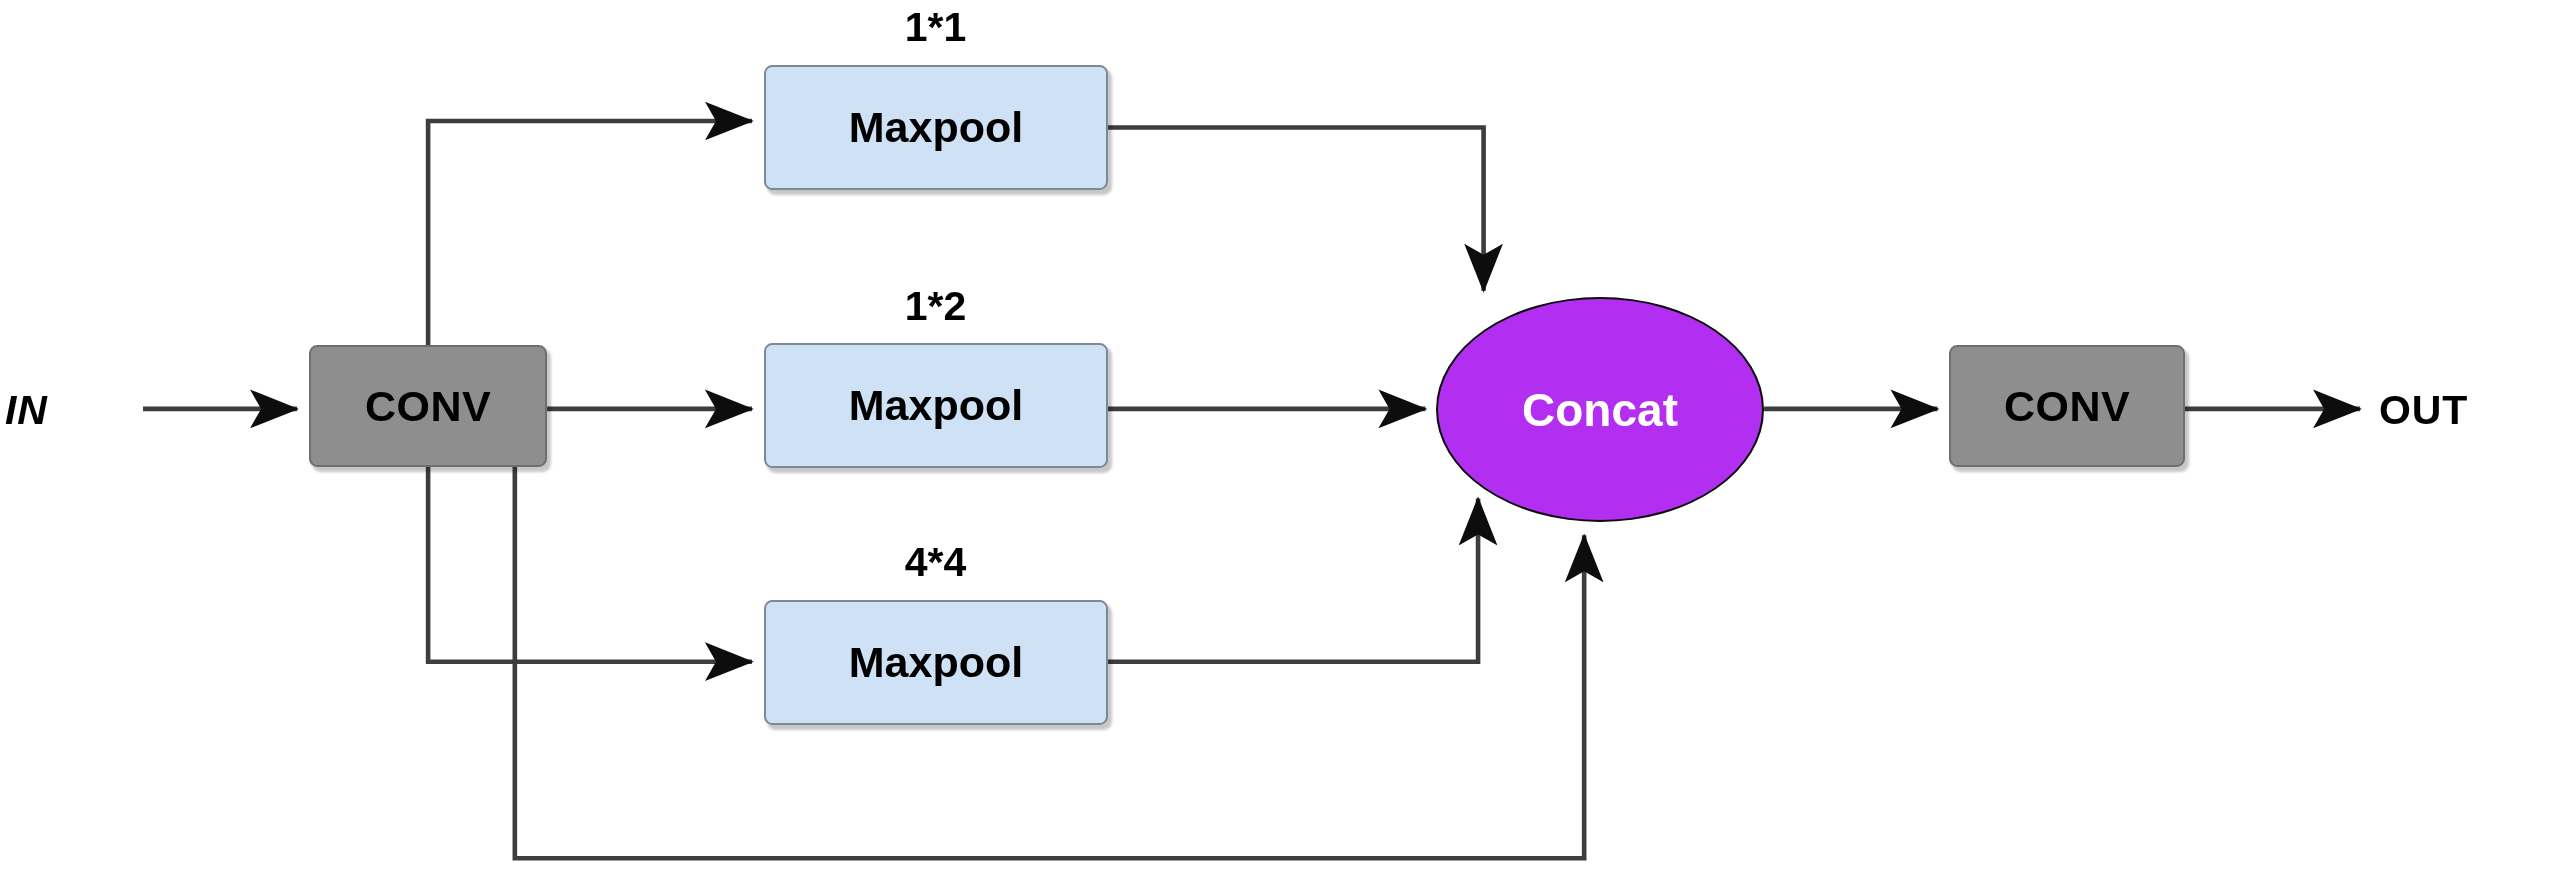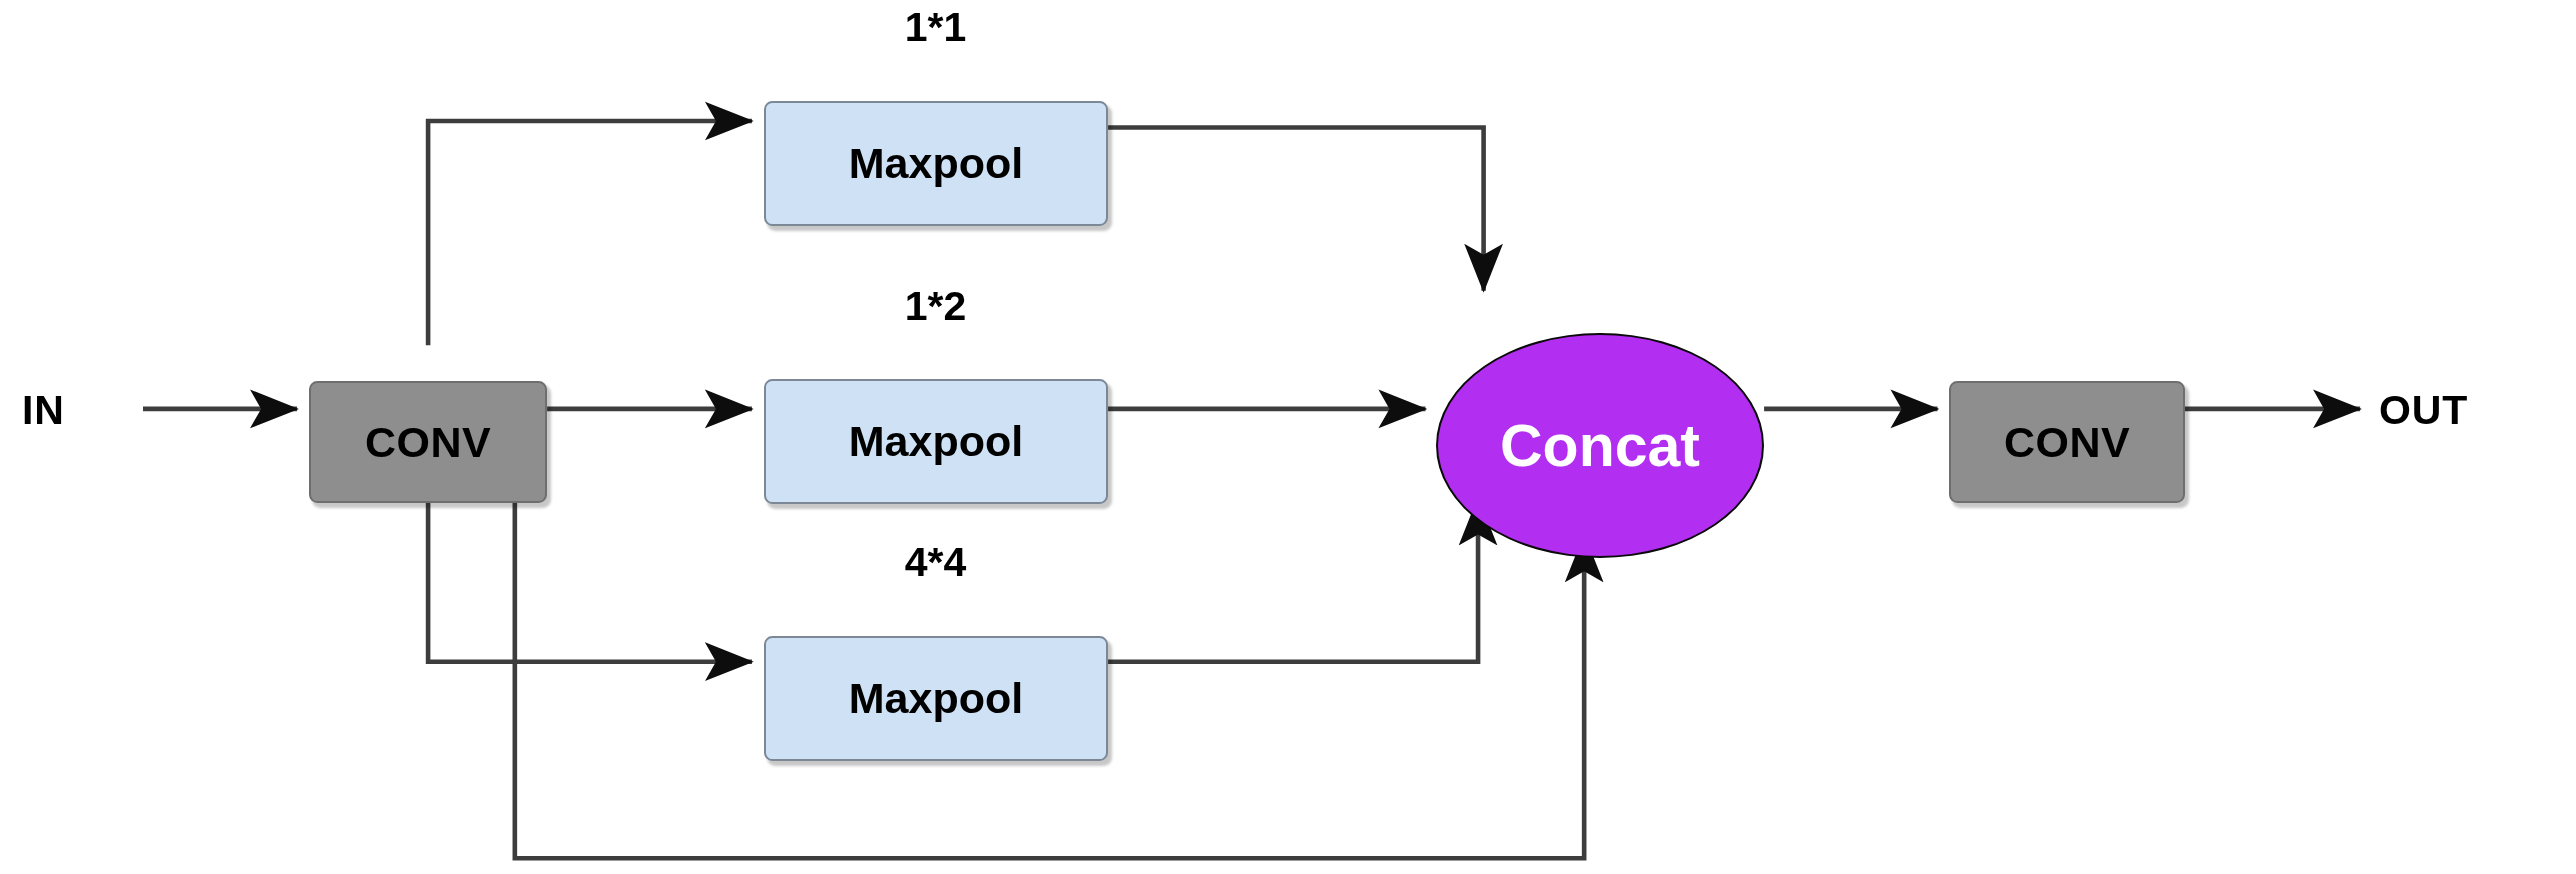--- a/index.html
+++ b/index.html
@@ -24,21 +24,20 @@
     width: 2576px;
     height: 875px;
   }
   .node {
     position: absolute;
     box-sizing: border-box;
     display: flex;
     align-items: center;
     justify-content: center;
     text-align: center;
-    margin-top: 36px;
   }
   .conv-node {
     background: #8e8e8e;
     border: 2.8px solid #6e6e6e;
     border-radius: 8.3px;
     box-shadow: 3.7px 4.6px 2.8px rgba(0,0,0,0.22);
     color: #000000;
     font-size: 43px;
     font-weight: 700;
     letter-spacing: 0.5px;
@@ -51,21 +50,21 @@
     box-shadow: 3.7px 4.6px 2.8px rgba(0,0,0,0.22);
     color: #000000;
     font-size: 43px;
     font-weight: 700;
   }
   .concat-node {
     background: #b22ef0;
     border: 2.8px solid #0a0a0a;
     border-radius: 50%;
     color: #ffffff;
-    font-size: 59px;
+    font-size: 46px;
     font-weight: 700;
   }
   .io-label {
     position: absolute;
     color: #000000;
     font-size: 41px;
     font-weight: 700;
     letter-spacing: 0.9px;
     display: flex;
     align-items: center;
@@ -127,21 +126,21 @@
 
     <g>
       <path d="M1912,443 L2100,443" fill="none" stroke="#3d3d3d" stroke-width="5" marker-end="url(#arrowhead)"></path>
     </g>
 
     <g>
       <path d="M2368,443 L2558,443" fill="none" stroke="#3d3d3d" stroke-width="5" marker-end="url(#arrowhead)"></path>
     </g>
   </svg>
 
-  <div class="io-label" style="left:22px; top:386px; width:111px; height:48px;">IN</div>
+  <div class="io-label" style="left:5px; top:386px; width:111px; height:48px;font-style:italic;">IN</div>
 
   <div class="io-label" style="left:2379px; top:386px; width:166px; height:48px;text-align:center;">OUT</div>
 
   <div class="kernel-label" style="left:843px; top:0px; width:185px; height:54px;">1*1</div>
   <div class="kernel-label" style="left:843px; top:279px; width:185px; height:54px;">1*2</div>
   <div class="kernel-label" style="left:843px; top:535px; width:185px; height:54px;">4*4</div>
 
   <div class="node conv-node" style="left:309px; top:345px; width:238px; height:122px;">
     <span>CONV</span>
   </div>

